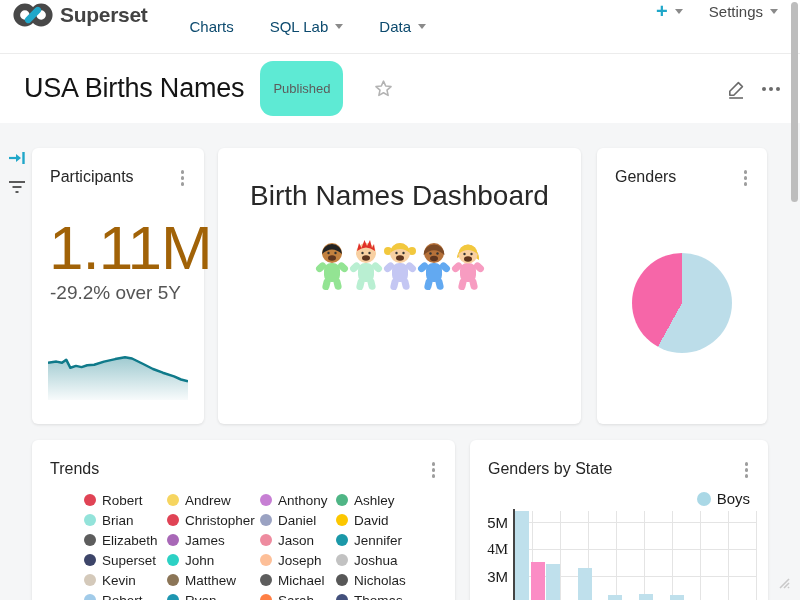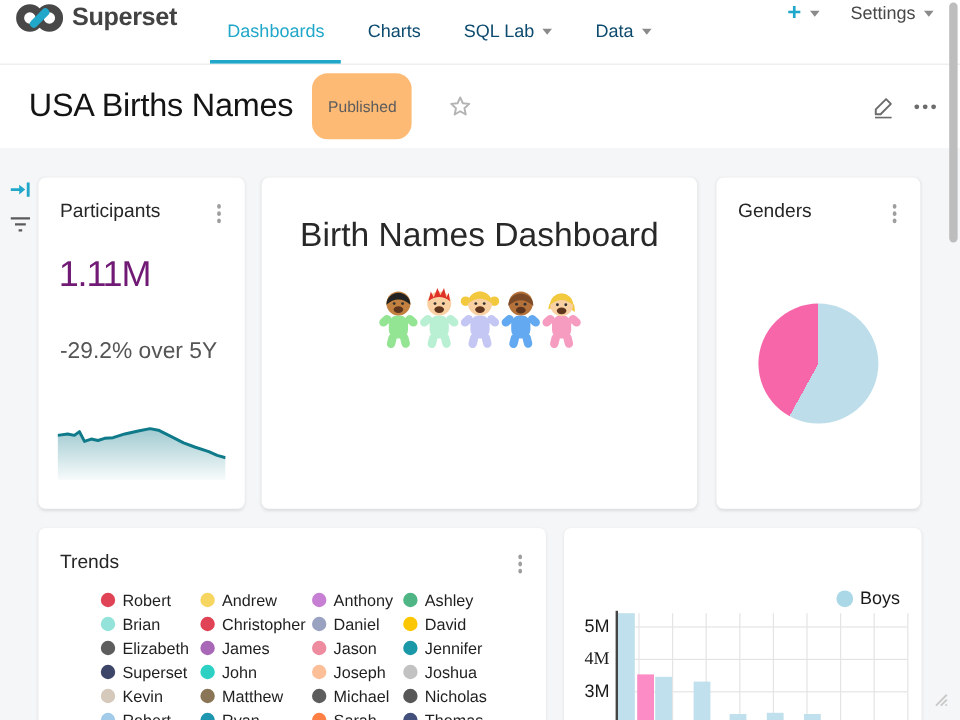--- a/index.html
+++ b/index.html
@@ -21,21 +21,21 @@
     border-right:4px solid transparent; border-top:5px solid #8a8a8a; margin-left:7px; }
   .nav-right { margin-left:auto; display:flex; align-items:center; margin-right:22px; }
   .plus-btn { color:#20a7c9; font-size:20px; font-weight:bold; cursor:pointer;
     display:flex; align-items:center; margin-right:26px; }
   .settings-btn { font-size:15px; color:#484848; cursor:pointer; display:flex; align-items:center; }
 
   
   .page-header { position:absolute; left:0; top:54px; width:800px; height:69px; background:#fff;
     display:flex; align-items:center; z-index:4; }
   .dash-title { font-size:27px; color:#141414; font-weight:500; margin-left:24px; letter-spacing:-0.2px; }
-  .pill { margin-left:16px; background:#fdba74; color:#5c5c5c; font-size:13px;
+  .pill { margin-left:16px; background:#5eead4; color:#5c5c5c; font-size:13px;
     padding:20px 13px; border-radius:13px; cursor:pointer; }
   .fav-star { margin-left:30px; cursor:pointer; display:flex; }
   .header-actions { margin-left:auto; margin-right:18px; display:flex; align-items:center; gap:14px; }
   .ellipsis { display:flex; gap:3px; cursor:pointer; padding:4px 2px; }
   .ellipsis span { width:4px; height:4px; border-radius:50%; background:#6b6b6b; }
 
   
   .canvas { position:absolute; left:0; top:123px; width:800px; height:477px; background:#f5f6f7; }
   .side-icons { position:absolute; left:8px; top:26px; display:flex; flex-direction:column; gap:12px; }
   .side-icon { cursor:pointer; }
@@ -43,22 +43,22 @@
   .card { position:absolute; background:#fff; border-radius:6px;
     box-shadow:0 1px 3px rgba(0,0,0,0.10); }
   .card-title-row { position:absolute; left:18px; right:16px; top:20px;
     display:flex; justify-content:space-between; align-items:flex-start; }
   .card-title { font-size:16px; font-weight:500; color:#262626; }
   .kebab { display:flex; flex-direction:column; gap:2.5px; cursor:pointer; padding:2px 4px; }
   .kebab span { width:3.5px; height:3.5px; border-radius:50%; background:#9e9e9e; }
 
   
   .card-participants { left:32px; top:25px; width:172px; height:276px; }
-  .big-number { position:absolute; left:17px; top:64px; font-size:30px; font-weight:500;
-    color:#701a75; letter-spacing:-1px; }
+  .big-number { position:absolute; left:17px; top:64px; font-size:62px; font-weight:500;
+    color:#a16207; letter-spacing:-1px; }
   .subheader { position:absolute; left:18px; top:134px; font-size:19px; color:#555; }
   .sparkline { position:absolute; left:16px; top:190px; }
 
   
   .card-markdown { left:218px; top:25px; width:363px; height:276px; }
   .md-heading { margin-top:32px; text-align:center; font-size:28px; font-weight:500; color:#282828; }
   .kids-row { margin-top:26px; display:flex; justify-content:center; }
 
   
   .card-genders { left:597px; top:25px; width:170px; height:276px; }
@@ -96,23 +96,20 @@
 <div class="navbar">
   <div class="brand">
     <svg width="42" height="30" viewBox="0 0 44 30">
       <circle cx="13.5" cy="15" r="8.5" fill="none" stroke="#484848" stroke-width="7"></circle>
       <circle cx="30.5" cy="15" r="8.5" fill="none" stroke="#484848" stroke-width="7"></circle>
       <line x1="17" y1="20" x2="27" y2="10" stroke="#20a7c9" stroke-width="7" stroke-linecap="round"></line>
     </svg>
     <span class="brand-text">Superset</span>
   </div>
   <div class="nav-menu">
-    <div class="nav-item active">
-      <span>Dashboards</span>
-    </div>
     <div class="nav-item">
       <span>Charts</span>
     </div>
     <div class="nav-item">
       <span>SQL Lab</span>
       <span class="caret"></span>
     </div>
     <div class="nav-item">
       <span>Data</span>
       <span class="caret"></span>
@@ -378,20 +375,28 @@
           <span class="tl-lbl">Sarah</span>
         </div>
         <div class="tl-item">
           <span class="tl-dot" style="background:#43507c"></span>
           <span class="tl-lbl">Thomas</span>
         </div>
       </div>
   </div>
 
   <div class="card card-gbs">
+    <div class="card-title-row">
+      <span class="card-title">Genders by State</span>
+      <div class="kebab">
+          <span></span>
+          <span></span>
+          <span></span>
+        </div>
+    </div>
     <div class="gbs-legend">
         <div style="display: flex; align-items: center; gap: 6px;">
           <span class="dot" style="background:#aad8e6"></span>
           <span class="lbl">Boys</span>
         </div>
       </div>
     <div class="barchart">
         <div class="vgrid" style="left: 62px; top: 9px; height: 161px;"></div>
         <div class="vgrid" style="left: 90px; top: 9px; height: 161px;"></div>
         <div class="vgrid" style="left: 118px; top: 9px; height: 161px;"></div>

